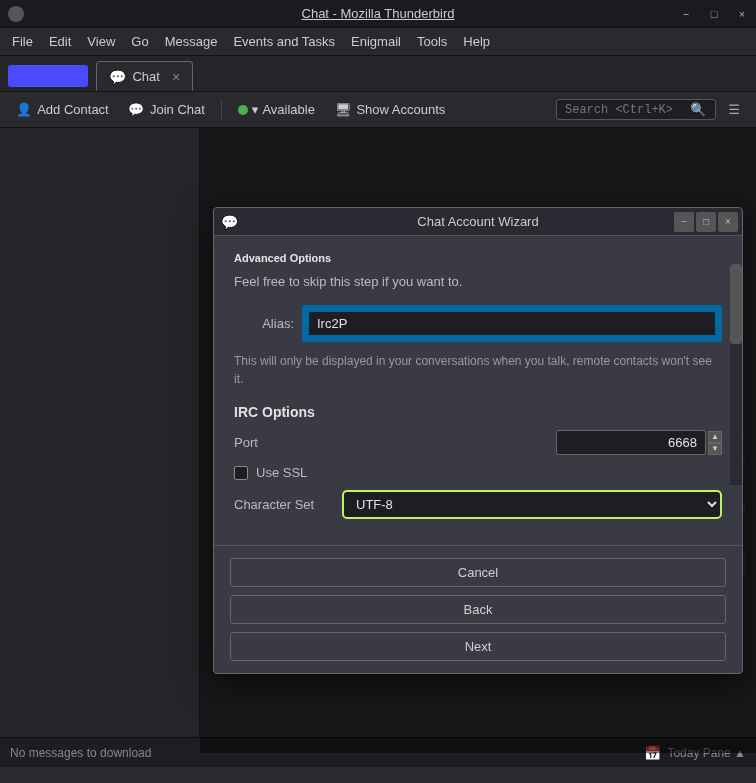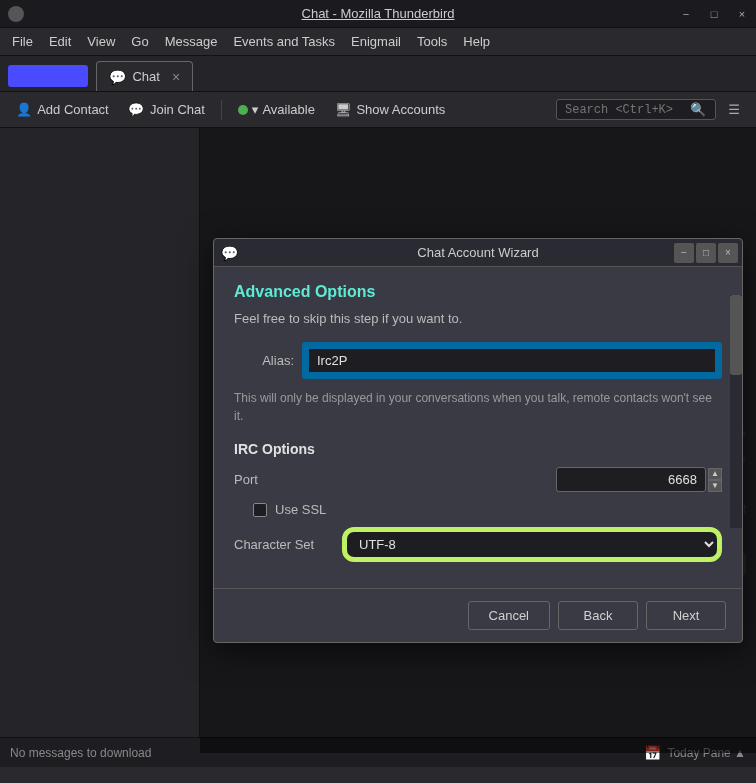--- a/index.html
+++ b/index.html
@@ -309,23 +309,23 @@
       cursor: pointer;
     }
 
     
     .dialog-content {
       padding: 16px 20px;
       max-height: 420px;
       overflow-y: auto;
     }
     .dialog-heading {
-      font-size: 16px;
+      font-size: 11px;
       font-weight: bold;
-      color: #5eead4;
+      color: #e5e5e5;
       margin-bottom: 10px;
     }
     .dialog-subtitle {
       font-size: 13px;
       color: #bbb;
       margin-bottom: 16px;
     }
 
     .section-heading {
       font-size: 14px;
@@ -412,21 +412,20 @@
       font-size: 8px;
       color: #ccc;
       cursor: pointer;
     }
 
     .checkbox-row {
       display: flex;
       align-items: center;
       gap: 8px;
       margin-bottom: 10px;
-      margin-left: 19px;
     }
     .checkbox {
       width: 14px;
       height: 14px;
       border: 1px solid #888;
       background: #1e1e22;
       border-radius: 2px;
       cursor: pointer;
       display: flex;
       align-items: center;
@@ -445,22 +444,22 @@
       margin-bottom: 10px;
     }
     .charset-label {
       color: #bbb;
       font-size: 13px;
       min-width: 100px;
     }
     .charset-select {
       flex: 1;
       background: #1e1e22;
-      border: 5px solid #bef264;
-      border-radius: 12px;
+      border: 2px solid #bef264;
+      border-radius: 5px;
       color: #e0e0e0;
       padding: 4px 8px;
       font-size: 13px;
       outline: none;
     }
 
     
     .dialog-scroll-track {
       position: absolute;
       right: 0;
@@ -479,20 +478,21 @@
       border-radius: 3px;
     }
 
     
     .dialog-footer {
       display: flex;
       justify-content: flex-end;
       gap: 8px;
       padding: 12px 16px;
       border-top: 1px solid #555;
+      flex-direction: column;
     }
     .dialog-btn {
       padding: 6px 20px;
       border-radius: 3px;
       font-size: 13px;
       cursor: pointer;
       border: 1px solid #666;
       background: #3a3a44;
       color: #d0d0d0;
       min-width: 80px;

